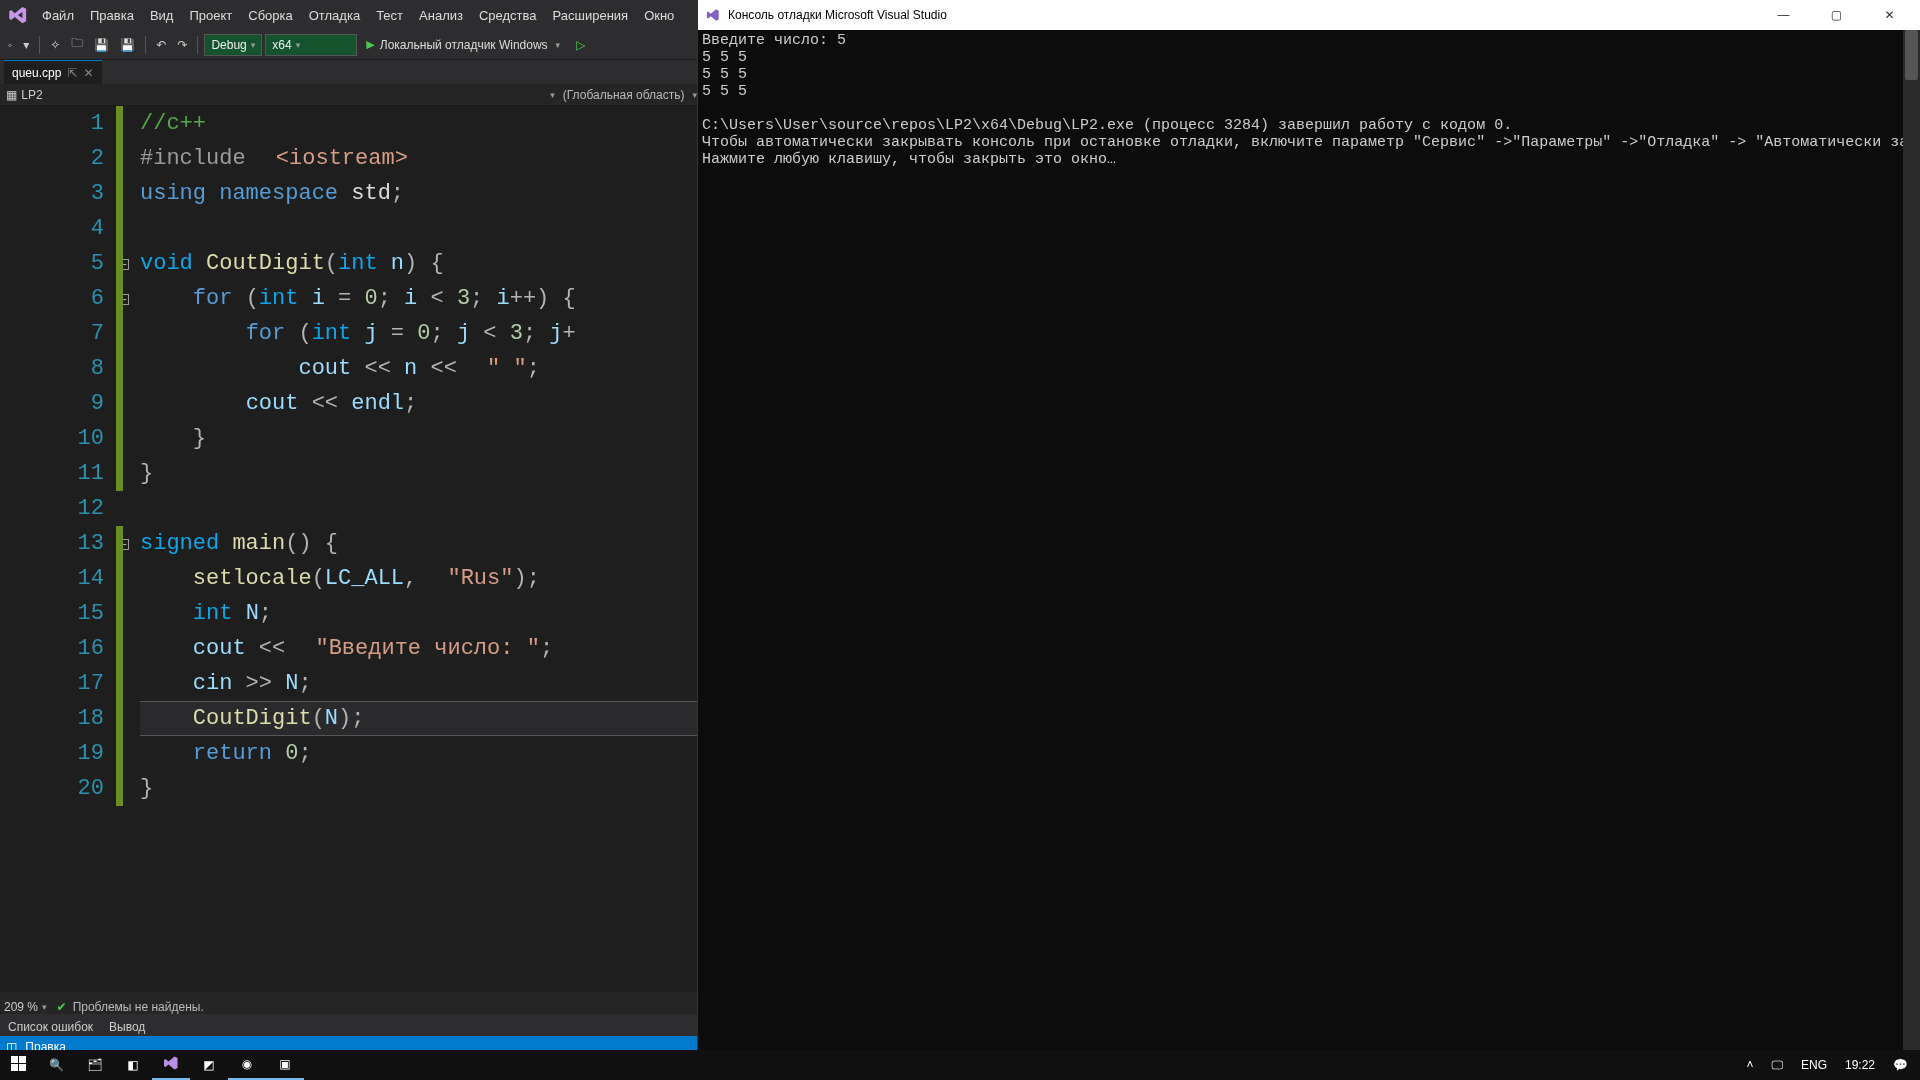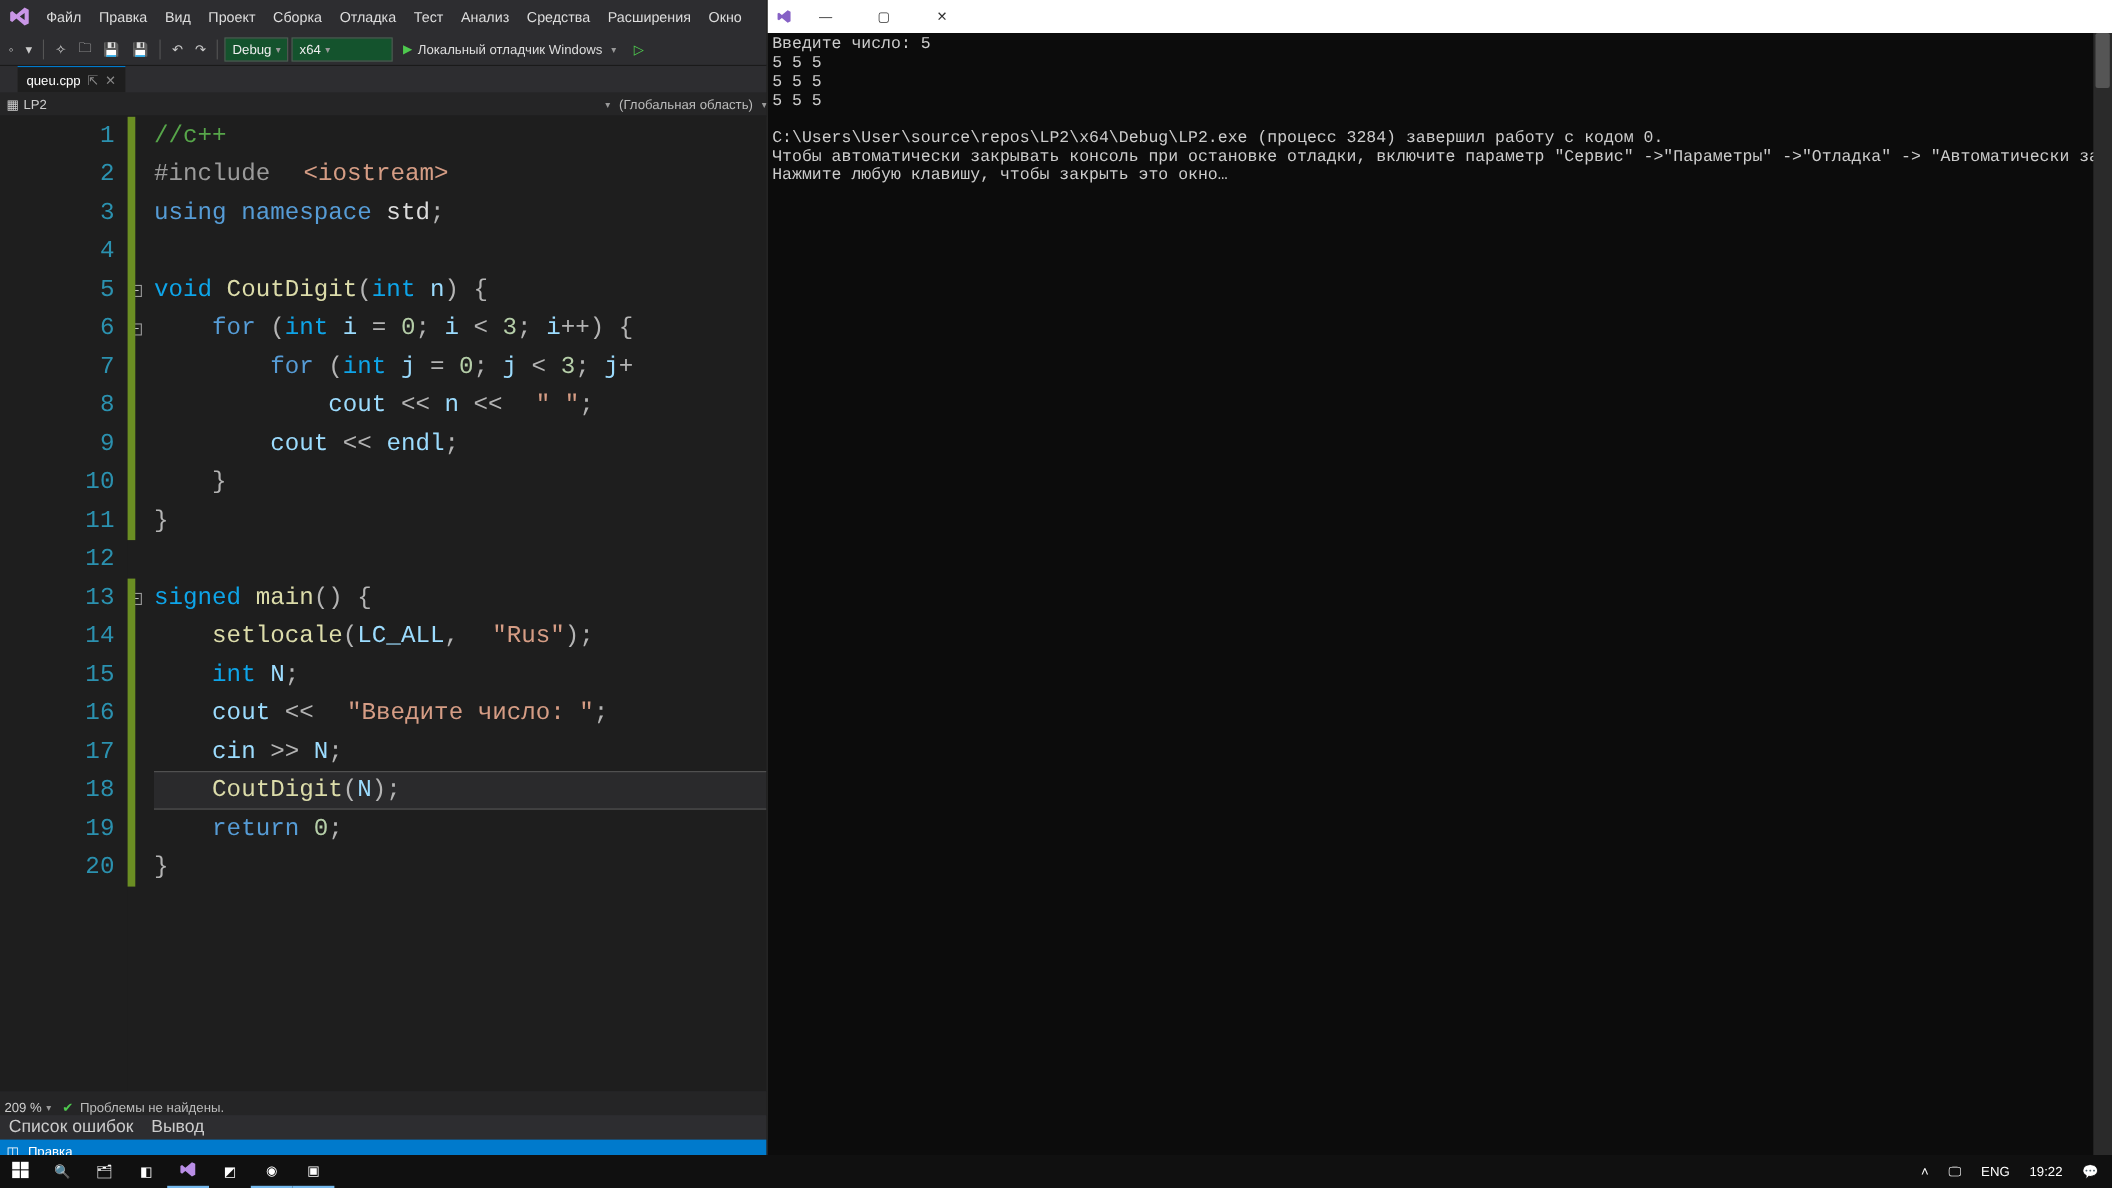--- a/index.html
+++ b/index.html
@@ -88,21 +88,20 @@
     padding-left: 4px;
   }
   .vs-tab {
     background: #1e1e1e;
     border-top: 1px solid #007acc;
     padding: 3px 8px;
     font-size: 12px;
     color: #fff;
     display: flex; align-items: center; gap: 6px;
     height: 24px;
-    margin-left: 12px;
   }
   .vs-tab .mod { color: #888; font-size: 12px; }
   .vs-tab .close { color: #888; font-size: 12px; cursor: pointer; }
   .vs-navbar {
     background: #252526;
     display: flex;
     align-items: center;
     height: 22px;
     font-size: 12px;
     color: #ccc;
@@ -189,21 +188,21 @@
     padding: 0 4px;
   }
   .zoom { display: flex; align-items: center; gap: 4px; }
   .issues-ok { display: flex; align-items: center; gap: 6px; color: #bbb; }
   .ok-icon { color: #4ec94e; }
   .vs-outtabs {
     background: #2d2d30;
     display: flex;
     height: 22px;
     align-items: flex-end;
-    font-size: 16px;
+    font-size: 12px;
   }
   .out-tab { padding: 2px 8px; color: #ccc; cursor: pointer; }
   .vs-statusbar {
     background: #007acc;
     color: #fff;
     height: 22px;
     display: flex; align-items: center;
     font-size: 12px;
     padding: 0 6px;
     gap: 8px;
@@ -414,20 +413,21 @@
   </div>
 </div>
 
 <div class="dbg-window">
   <div class="dbg-titlebar">
     <span class="dbg-icon">
       <svg viewBox="0 0 32 32">
           <path fill="#8661c5" d="M23 3l6 3v20l-6 3-12-10-6 5-3-2V10l3-2 6 5L23 3z"></path>
         </svg>
     </span>
+    <span class="title">Консоль отладки Microsoft Visual Studio</span>
     <span class="winbtn">—</span>
     <span class="winbtn">▢</span>
     <span class="winbtn">✕</span>
   </div>
   <div class="dbg-body" id="dbgbody">Введите число: 5
 5 5 5
 5 5 5
 5 5 5
 
 C:\Users\User\source\repos\LP2\x64\Debug\LP2.exe (процесс 3284) завершил работу с кодом 0.

